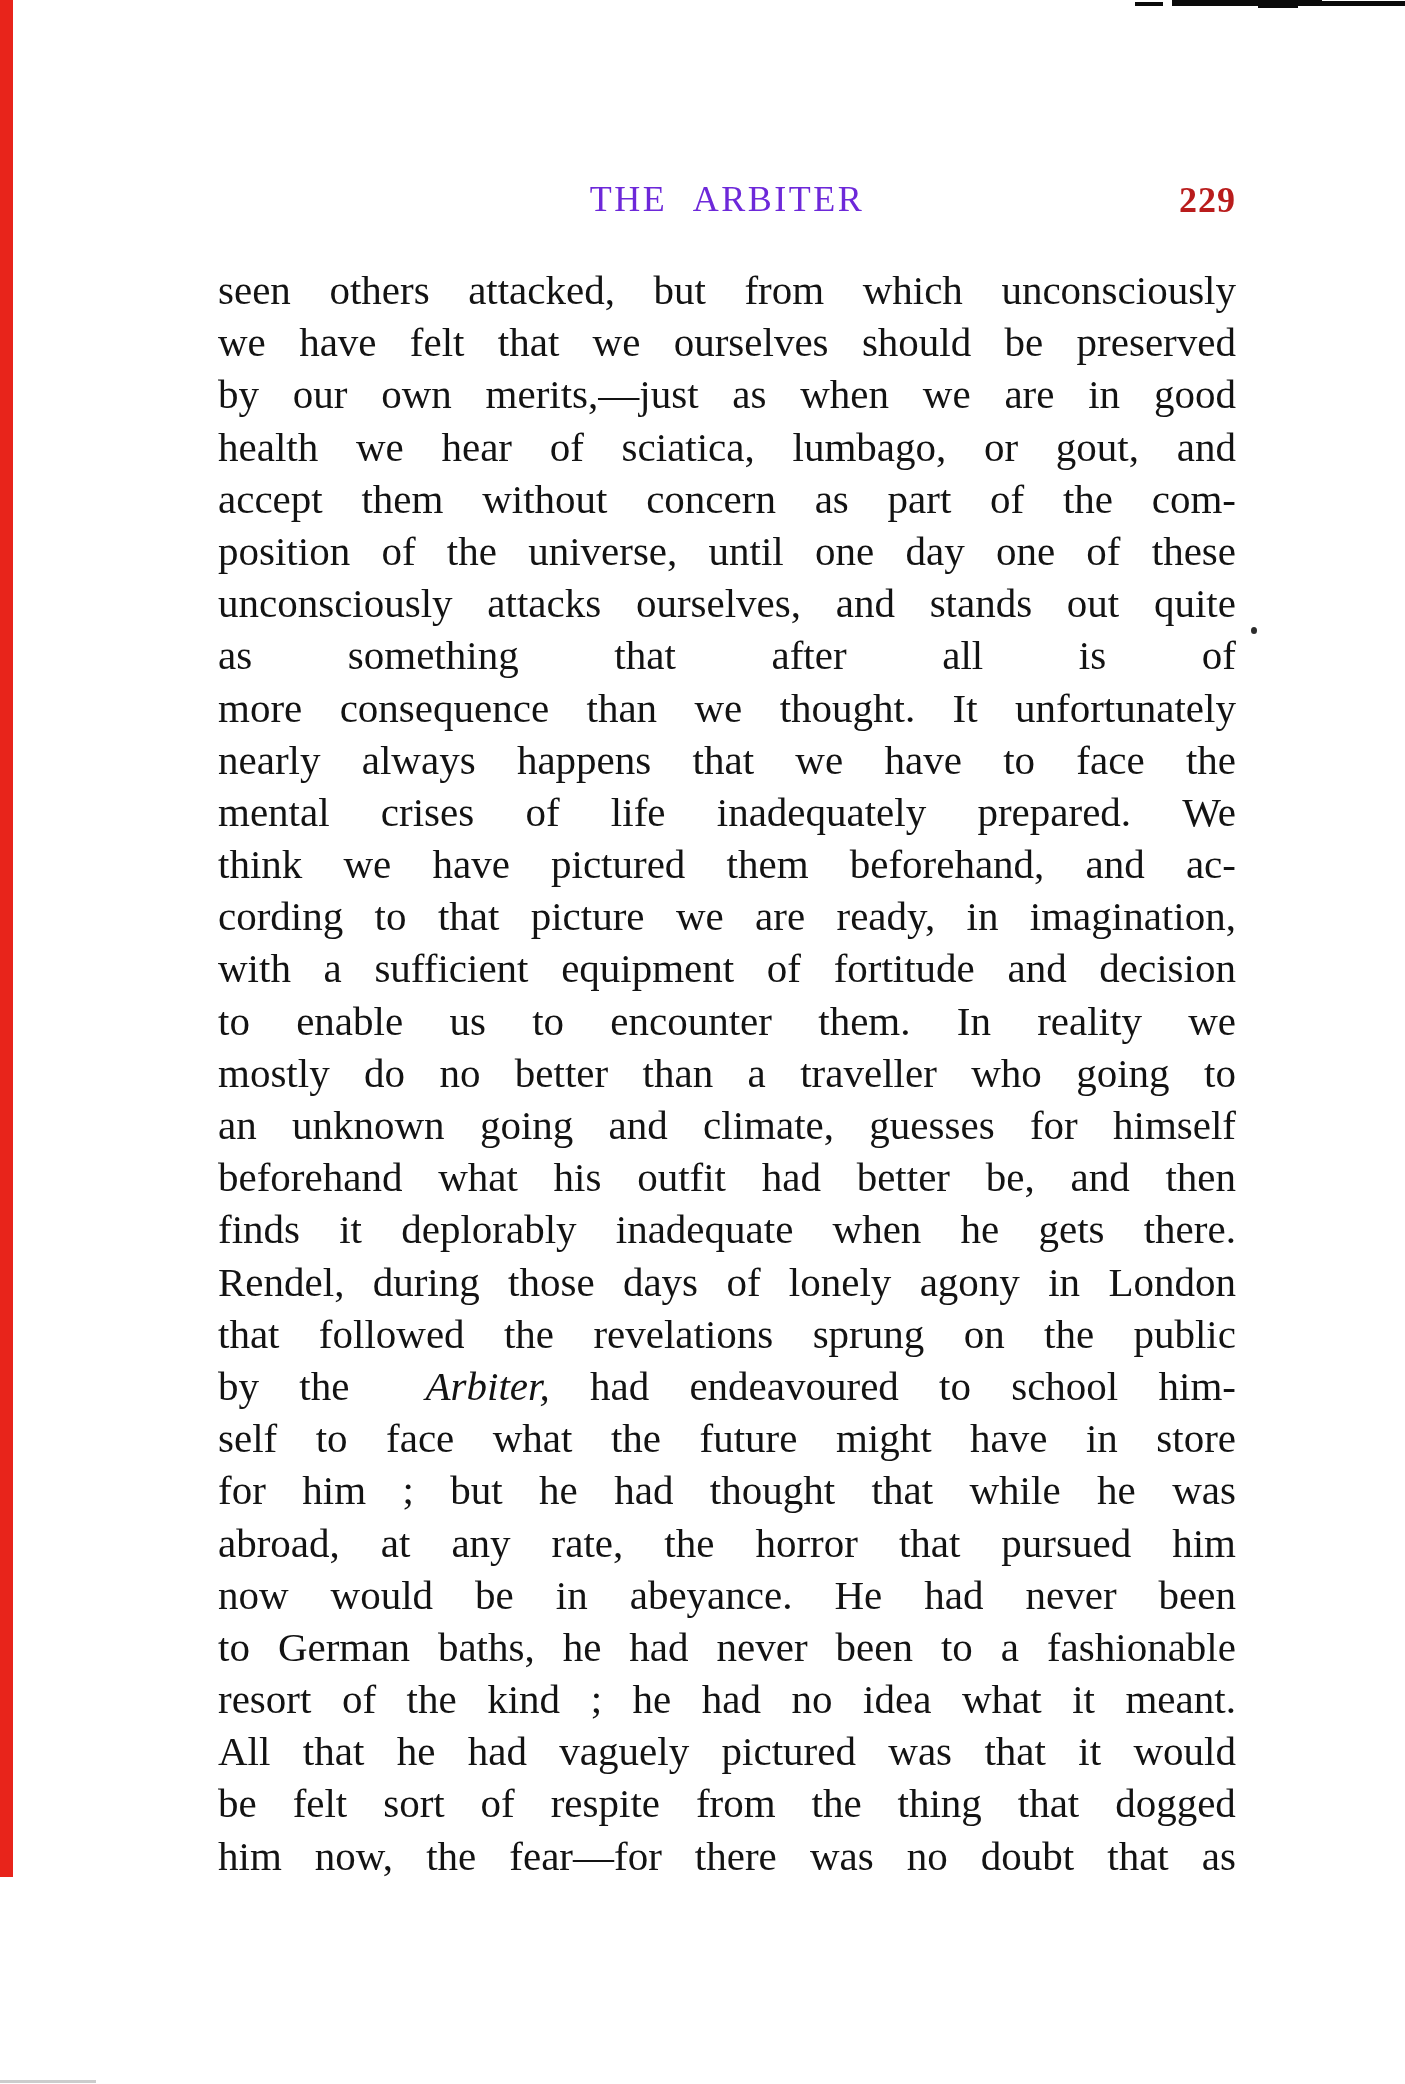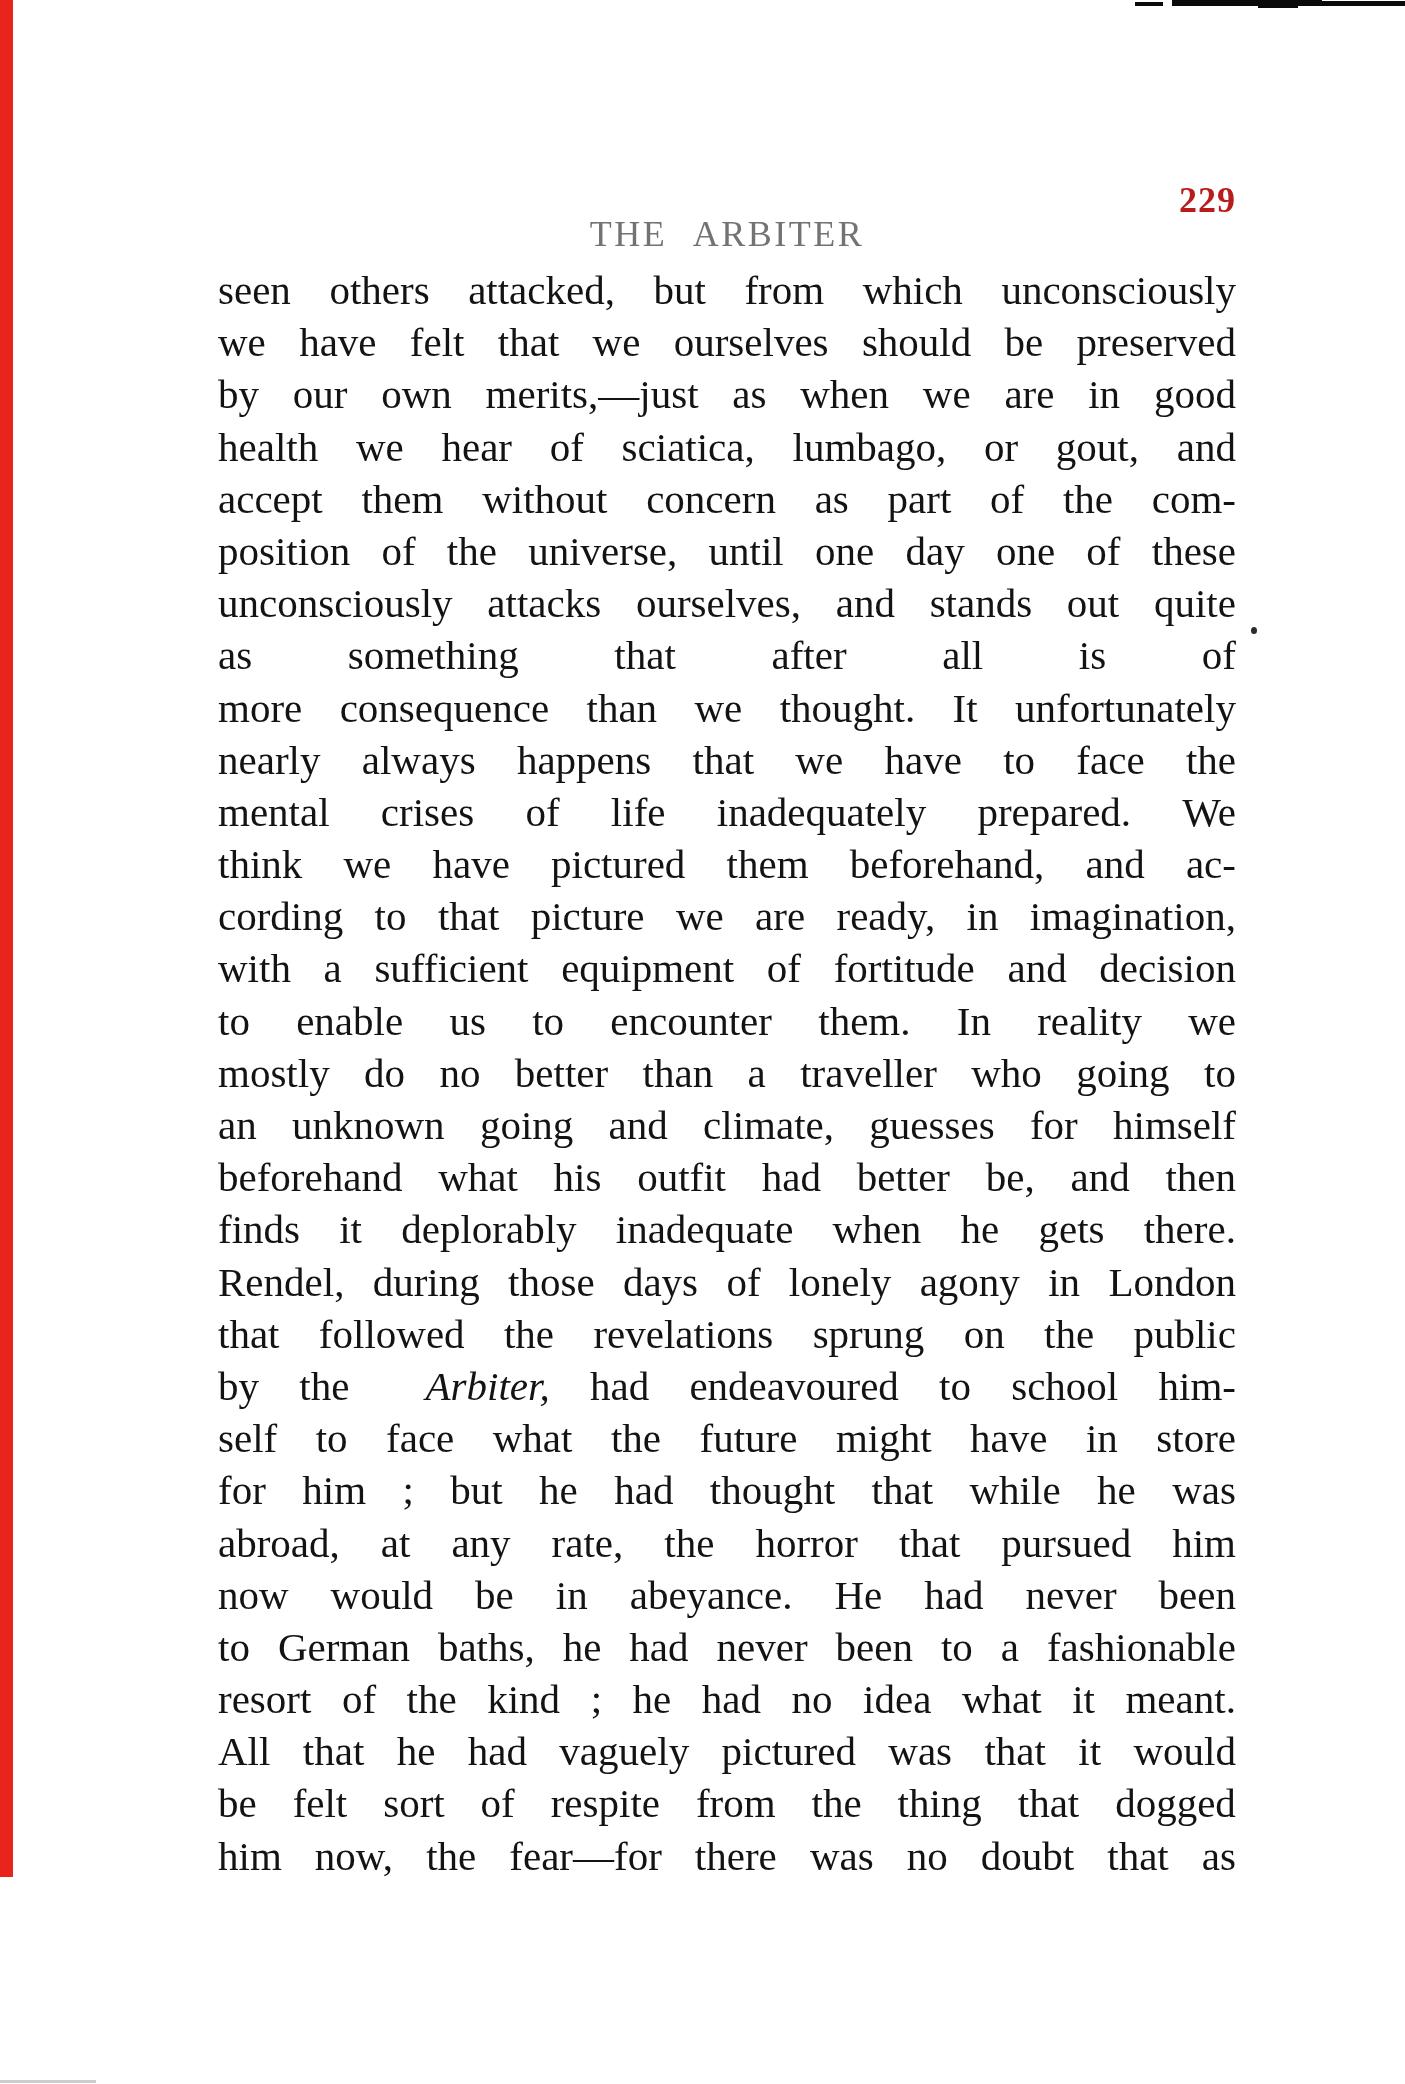--- a/index.html
+++ b/index.html
@@ -39,22 +39,21 @@
   }
   .header {
     position: absolute; left: 218px; top: 181px;
     width: 1018px; height: 36px;
   }
   .running-title {
     position: absolute; left: 0; right: 0; top: 0;
     text-align: center;
     font-size: 36px; line-height: 36px;
     letter-spacing: 2.5px; word-spacing: 16px;
-    color: #737373;
-    margin-top: 35px;
+    color: #6d28d9;
   }
   .page-number {
     position: absolute; right: 0; top: 1px;
     font-size: 36px; line-height: 36px;
     letter-spacing: 1px;
     color: #b91c1c;
     font-weight: bold;
   }
   .body-text {
     position: absolute; left: 218px; top: 264px;

